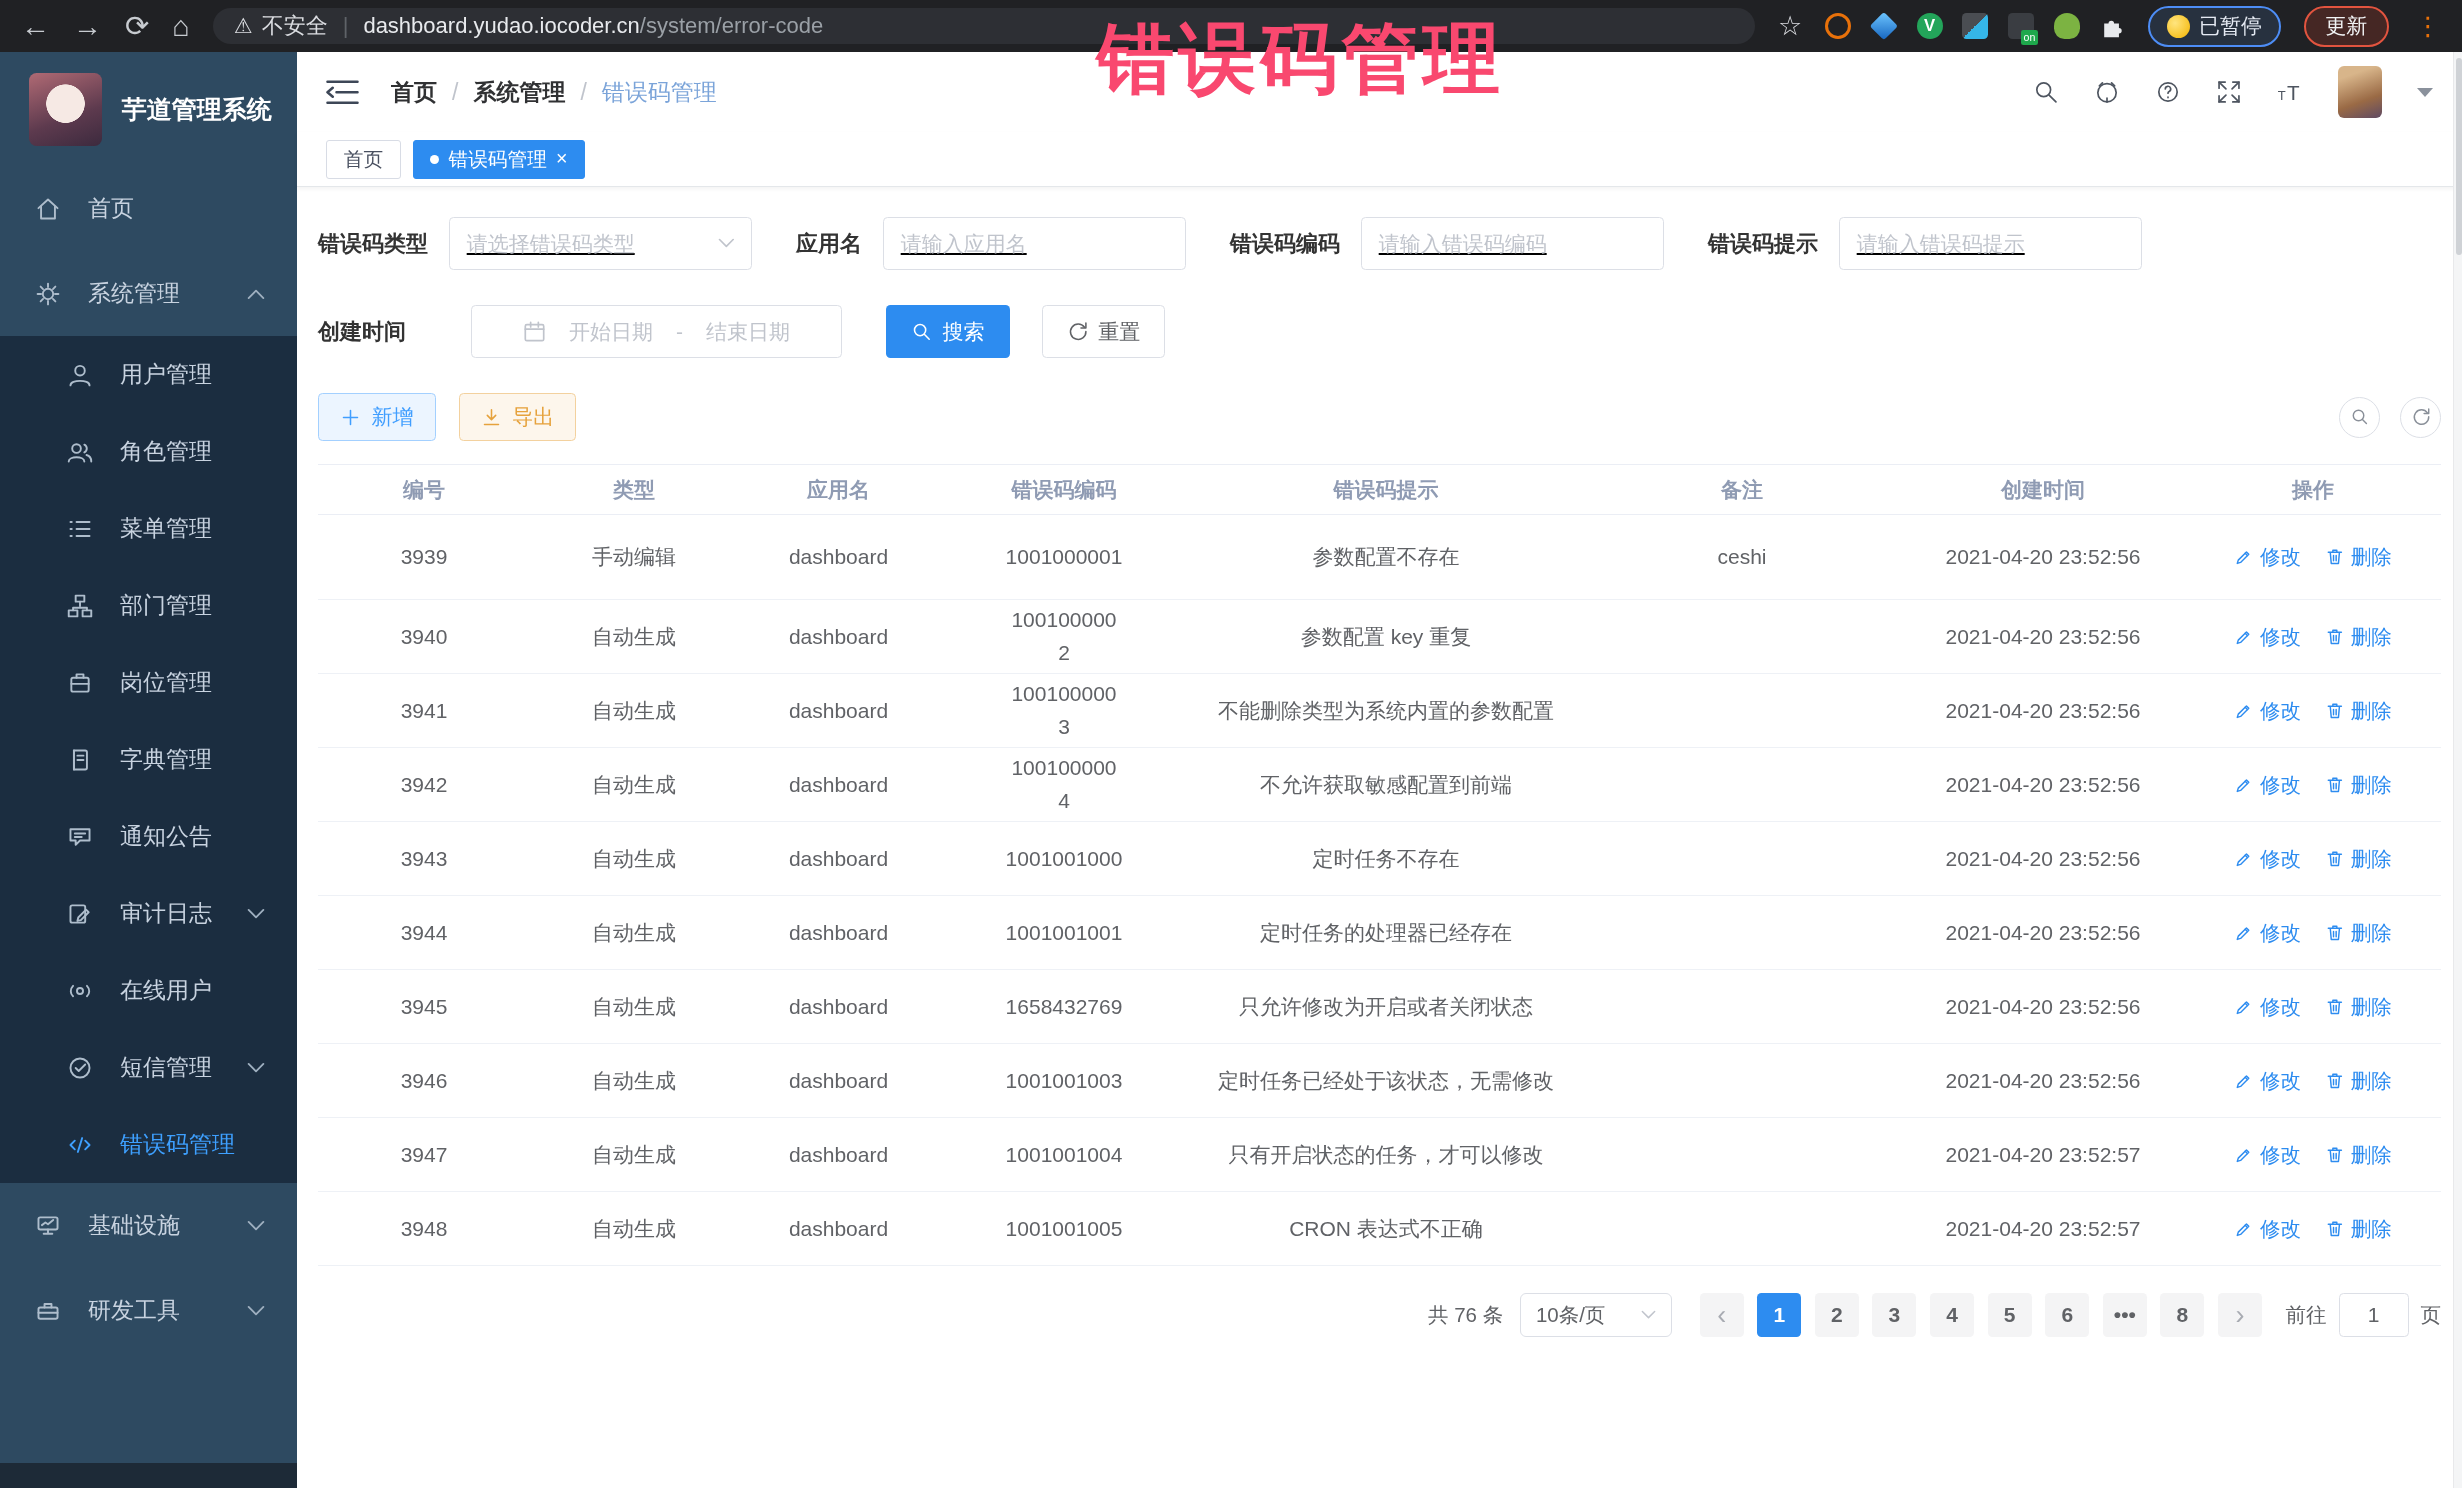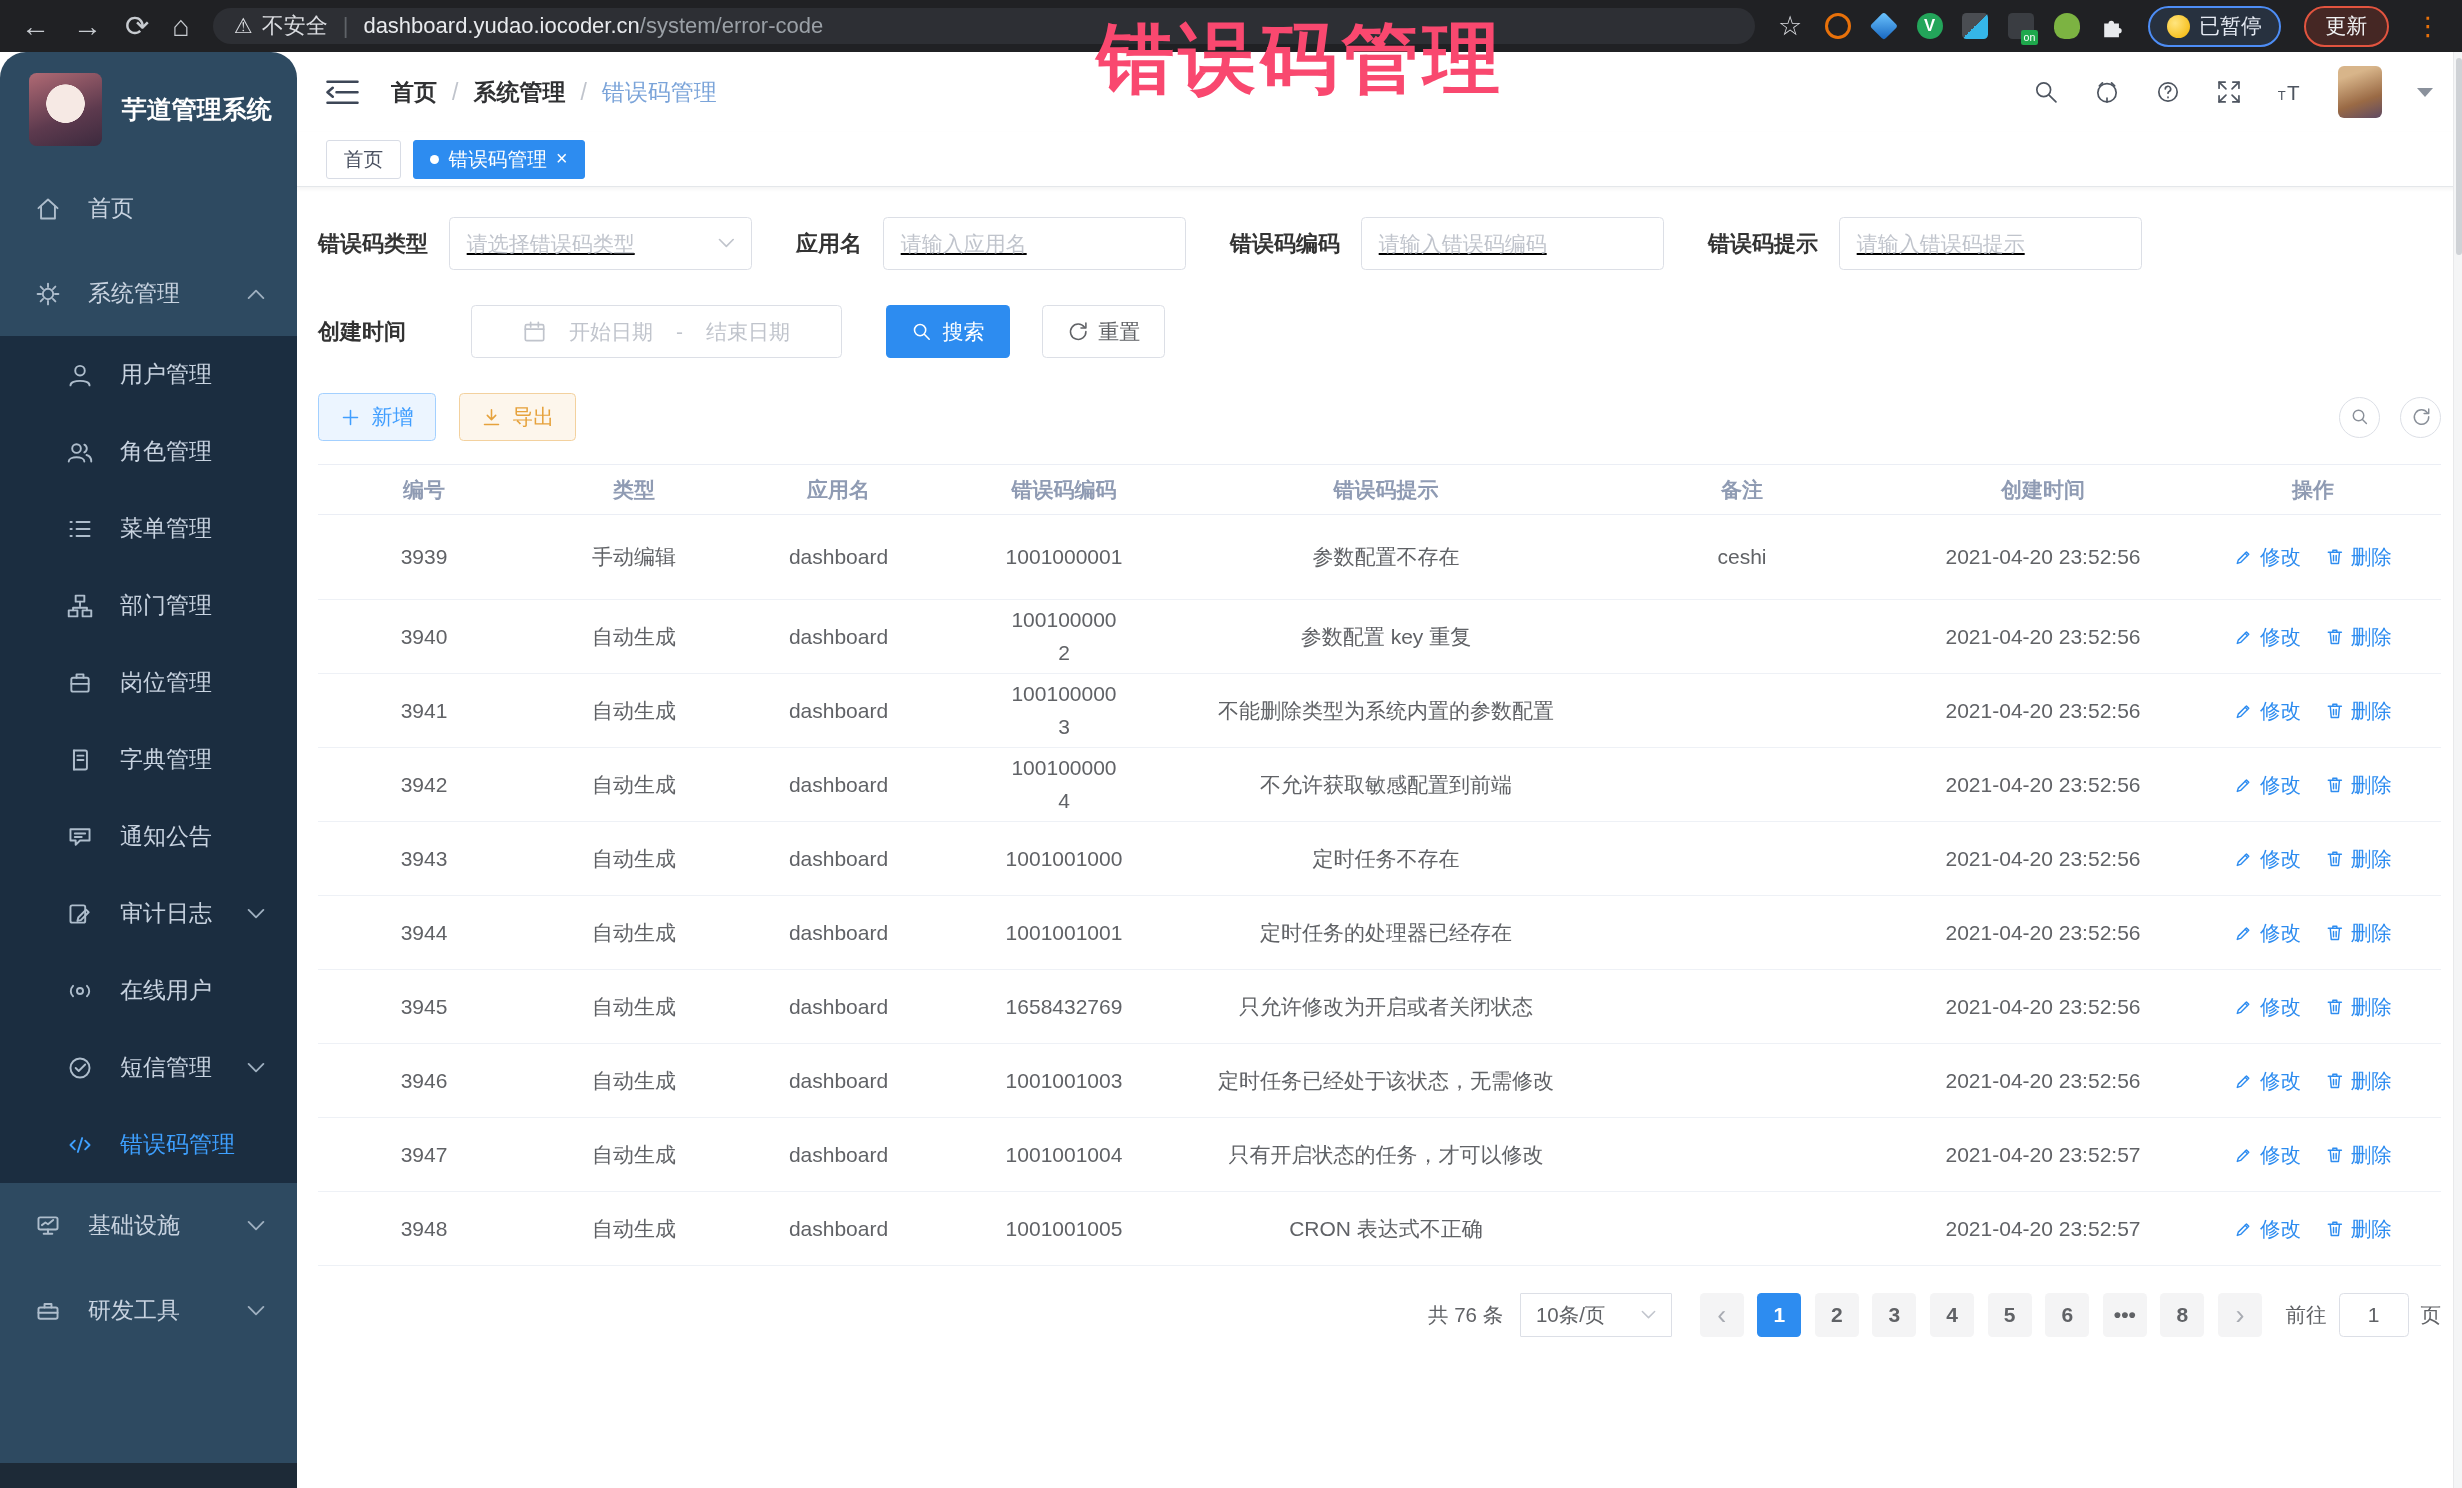--- a/index.html
+++ b/index.html
@@ -31,21 +31,21 @@
   .ext-puzzle { color:#e8eaed; }
   .chip-paused { display:flex; align-items:center; gap:9px; height:41px; border:2.3px solid #4d8df6; border-radius:21px; padding:0 16.7px; background:#27313f; color:#e4e9f2; font-size:21px; }
   .emoji-dot { width:23px; height:23px; border-radius:50%; background:radial-gradient(circle at 35% 35%,#ffe57f,#f4b400); }
   .btn-update { display:flex; align-items:center; height:41px; border:2.3px solid #e2543f; border-radius:21px; padding:0 19.7px; background:#452724; color:#f1f3f4; font-size:21px; }
   .dots-v { color:#e8710a; font-size:26px; letter-spacing:0; margin-left:3px; }
 
   
   .app { display:flex; height:1437px; }
 
   
-  .sidebar { width:297px; background:#2e4a61; color:#c8d3e0; display:flex; flex-direction:column; flex-shrink:0;border-radius:26px; }
+  .sidebar { width:297px; background:#2e4a61; color:#c8d3e0; display:flex; flex-direction:column; flex-shrink:0; }
   .logo-row { height:114px; display:flex; align-items:center; padding-left:29px; gap:19.7px; }
   .logo-img { width:73px; height:73px; border-radius:7.6px; background:
       radial-gradient(circle at 50% 42%,#f6e9e4 0 34%,transparent 35%),
       linear-gradient(160deg,#b06a74,#5d3a4e 60%,#3c2a3e); }
   .app-title { font-size:25px; font-weight:bold; color:#fff; }
   .menu-item { height:85px; display:flex; align-items:center; padding-left:35px; gap:27px; font-size:23px; cursor:pointer; }
   .menu-item .mi-icon { width:26px; height:26px; color:#aebdcc; }
   .chev { margin-left:auto; margin-right:32px; color:#9fb0c0; }
   .chev svg { width:18px; height:12px; }
   .chev.up svg { transform:rotate(180deg); }
@@ -112,21 +112,21 @@
   .trow { display:flex; align-items:center; min-height:74px; border-bottom:1.5px solid #eef1f6; font-size:21px; color:#606266; }
   .trow:first-child { min-height:85px; }
   .c-code.wrap { white-space:pre-line; line-height:1.55; }
   .c-ops { display:flex; align-items:center; justify-content:center; }
   .oplink { color:#2d8cf0; display:inline-flex; align-items:center; gap:6px; margin:0 12px; font-size:20.5px; cursor:pointer; text-decoration:none; }
   .oplink svg { width:19.7px; height:19.7px; }
 
   
   .pager { display:flex; align-items:center; justify-content:flex-end; margin-top:27px; font-size:20.5px; color:#606266; }
   .pg-total { margin-right:16.7px; }
-  .pg-size { width:152px; height:44px; border:0.8px solid #dcdfe6; border-radius:1px; display:flex; align-items:center; justify-content:space-between; padding:0 15px; color:#606266; margin-right:21px; cursor:pointer; }
+  .pg-size { width:152px; height:44px; border:0.8px solid #dcdfe6; border-radius:6px; display:flex; align-items:center; justify-content:space-between; padding:0 15px; color:#606266; margin-right:21px; cursor:pointer; }
   .pg-size svg { width:15px; height:9.8px; color:#c0c4cc; }
   .pbtn { min-width:44px; height:44px; border-radius:4.5px; background:#f4f4f5; color:#606266; font-weight:600; display:flex; align-items:center; justify-content:center; margin:0 6.8px; font-size:21px; cursor:pointer; }
   .pbtn.arrow { color:#a8abb2; font-size:27px; font-weight:400; }
   .pbtn.active { background:#2d8cf0; color:#fff; }
   .pg-goto { display:flex; align-items:center; gap:12px; margin-left:16.7px; }
   .pg-input { width:70px; height:44px; border:0.8px solid #dcdfe6; border-radius:4.5px; text-align:center; font-size:21px; color:#606266; font-family:inherit; }
 
   
   .annotation { position:absolute; left:1097px; top:7.6px; font-size:77px; font-weight:800; color:#f9486f; letter-spacing:4.5px; z-index:60; pointer-events:none; }
 

